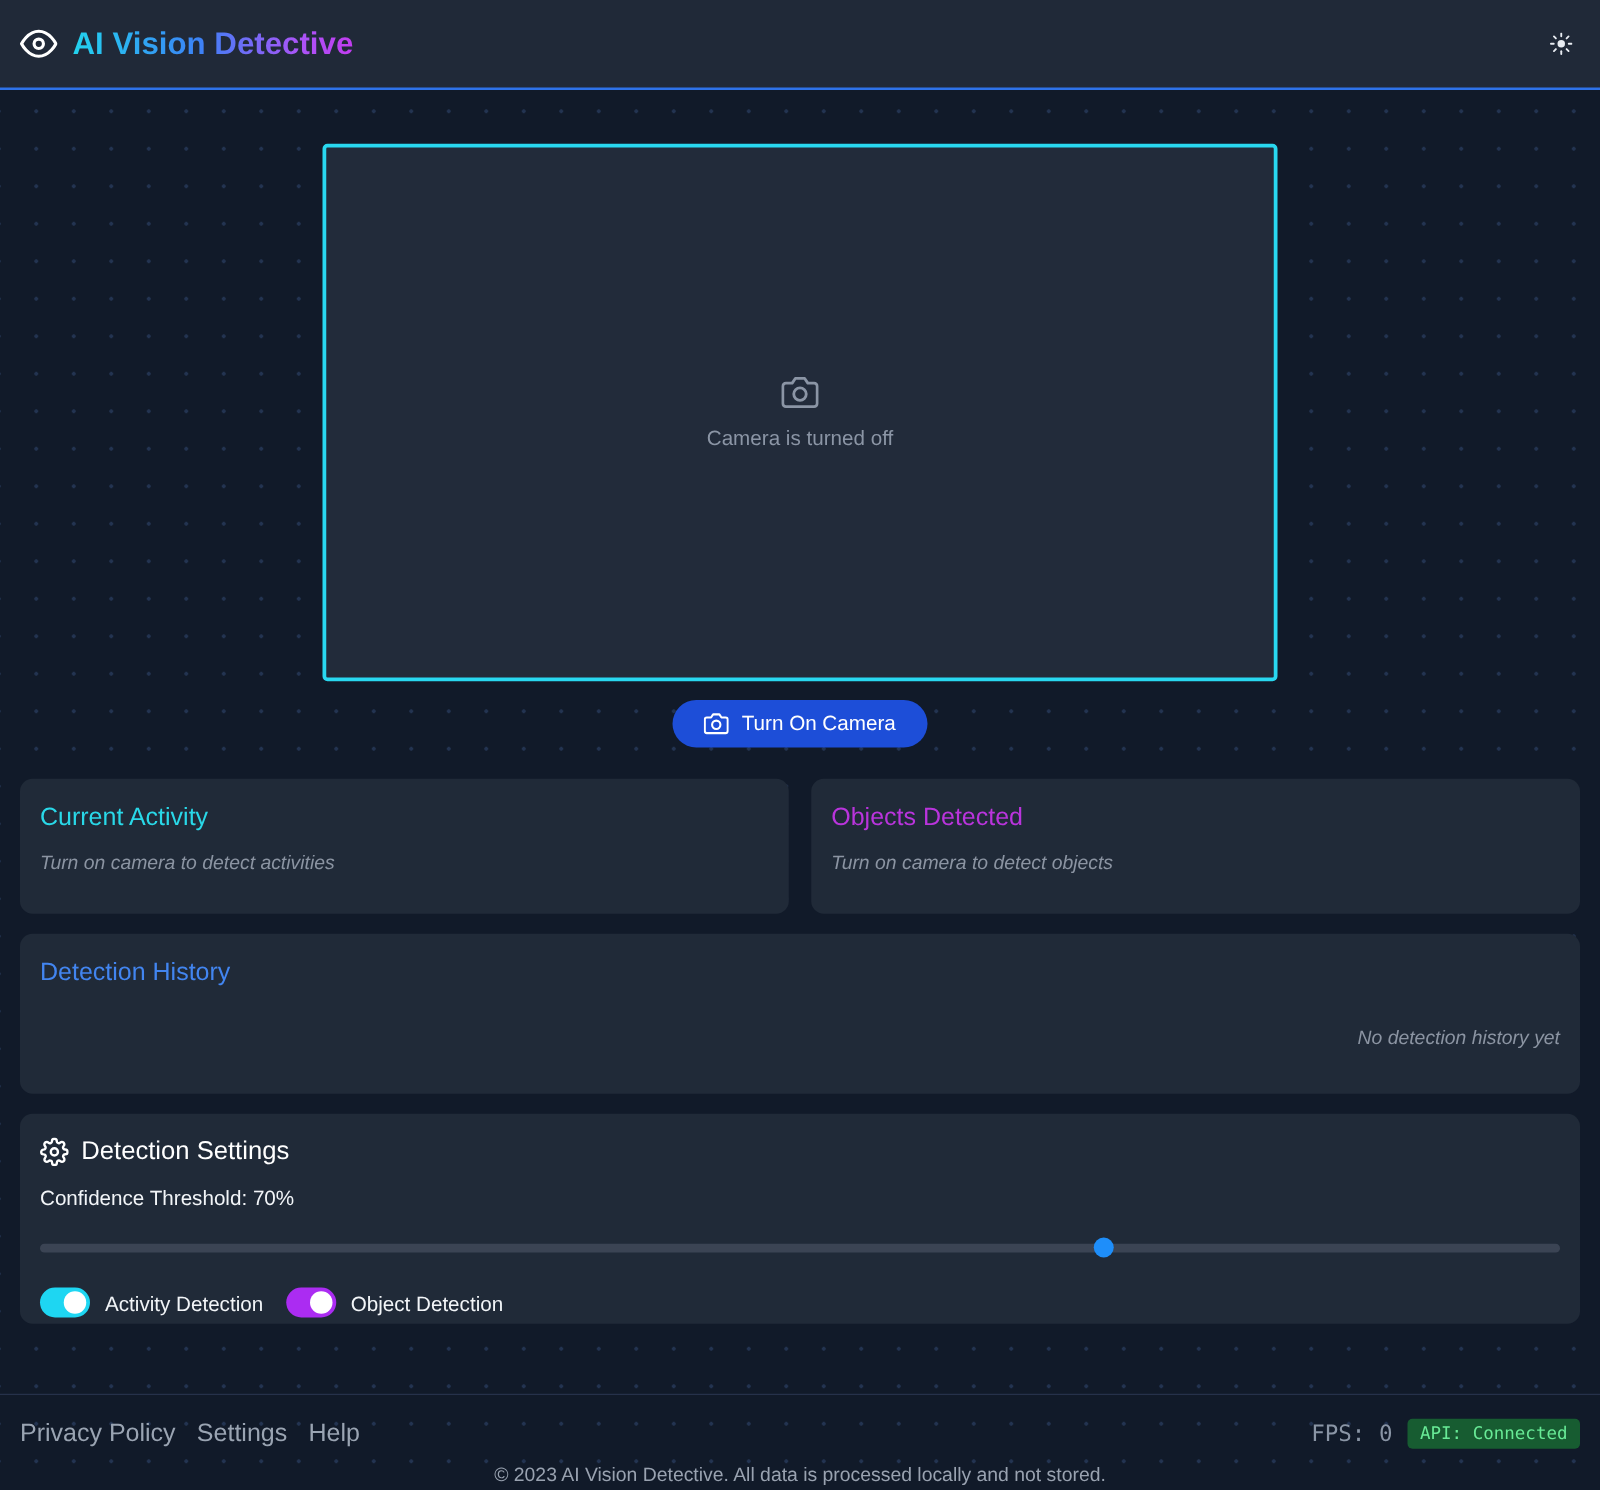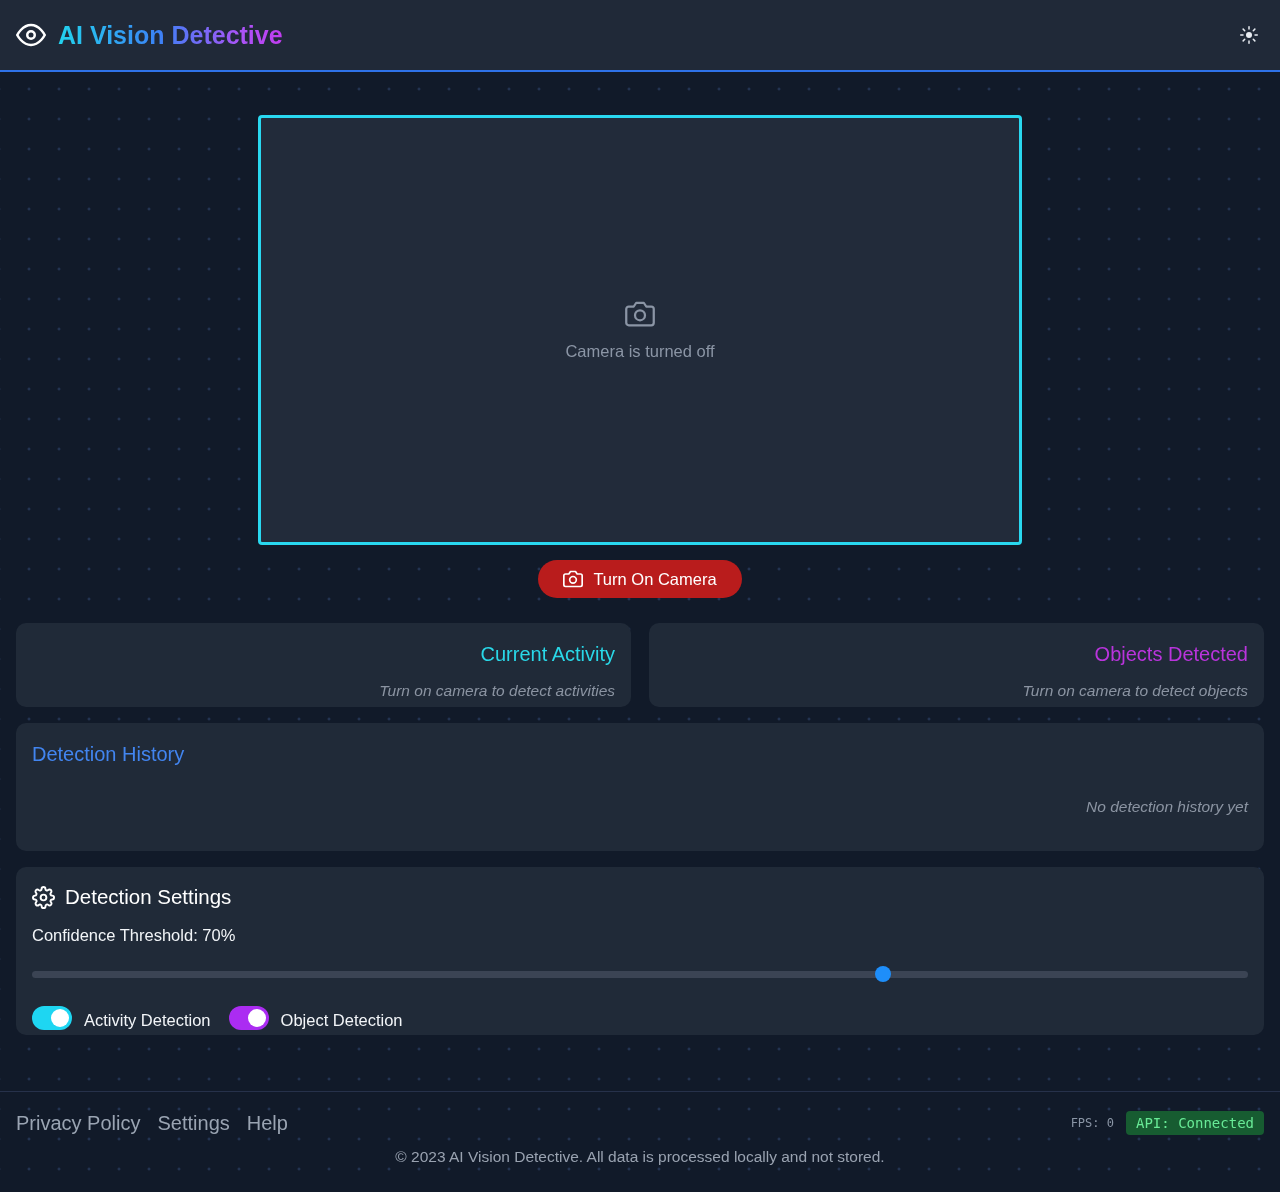--- a/index.html
+++ b/index.html
@@ -49,38 +49,38 @@
     border-radius: 4px;
     display: flex; flex-direction: column;
     align-items: center; justify-content: center;
   }
   .camera-off-icon { width: 30px; height: 30px; color: #8b95a5; }
   .camera-status { margin-top: 13px; font-size: 16.5px; color: #8b95a5; }
 
   .camera-btn-row { display: flex; justify-content: center; margin-top: 15px; }
   .turn-on-btn {
     display: flex; align-items: center; gap: 10px;
-    background: #b91c1c; color: #ffffff;
+    background: #1d4ed8; color: #ffffff;
     border: none; border-radius: 20px;
     padding: 9px 25px;
     font-size: 16.5px;
     font-family: "Liberation Sans", sans-serif;
     cursor: pointer;
   }
   .btn-camera-icon { width: 20px; height: 20px; display: flex; }
 
   
   .main { padding: 0 16px; }
   .cards-row { display: flex; gap: 18px; margin-top: 25px; }
   .card {
     background: #202a38;
     border-radius: 10px;
     padding: 18px 16px;
   }
-  .cards-row .card { flex: 1; height: 84px; text-align: right; }
+  .cards-row .card { flex: 1; height: 108px; }
   .card h2 { font-size: 20px; font-weight: 400; line-height: 26px; }
   .h-cyan { color: #29d8e8; }
   .h-magenta { color: #b934dc; }
   .h-blue { color: #4285f0; }
   .placeholder-text {
     margin-top: 14px;
     font-style: italic;
     font-size: 15.5px;
     color: #8b94a2;
     line-height: 19px;
@@ -148,21 +148,21 @@
   .footer-links { display: flex; gap: 17px; }
   .footer-link {
     color: #9aa4b2; text-decoration: none;
     font-size: 20px; cursor: pointer;
     background: none; border: none;
     font-family: "Liberation Sans", sans-serif;
   }
   .footer-status { margin-left: auto; display: flex; align-items: center; }
   .fps-label {
     font-family: "DejaVu Sans Mono", monospace;
-    font-size: 12px; color: #8a95a5;
+    font-size: 18px; color: #8a95a5;
   }
   .api-badge {
     margin-left: 12px;
     font-family: "DejaVu Sans Mono", monospace;
     font-size: 14px;
     color: #68ea96;
     background: #175c31;
     border-radius: 4px;
     padding: 4px 10px;
   }

